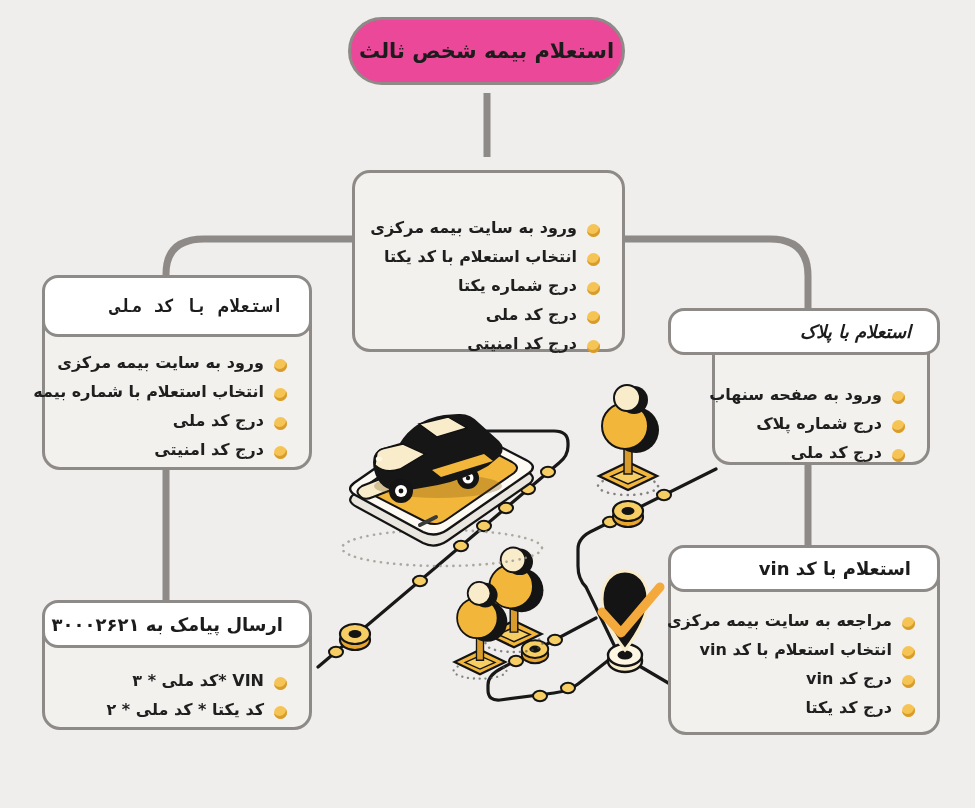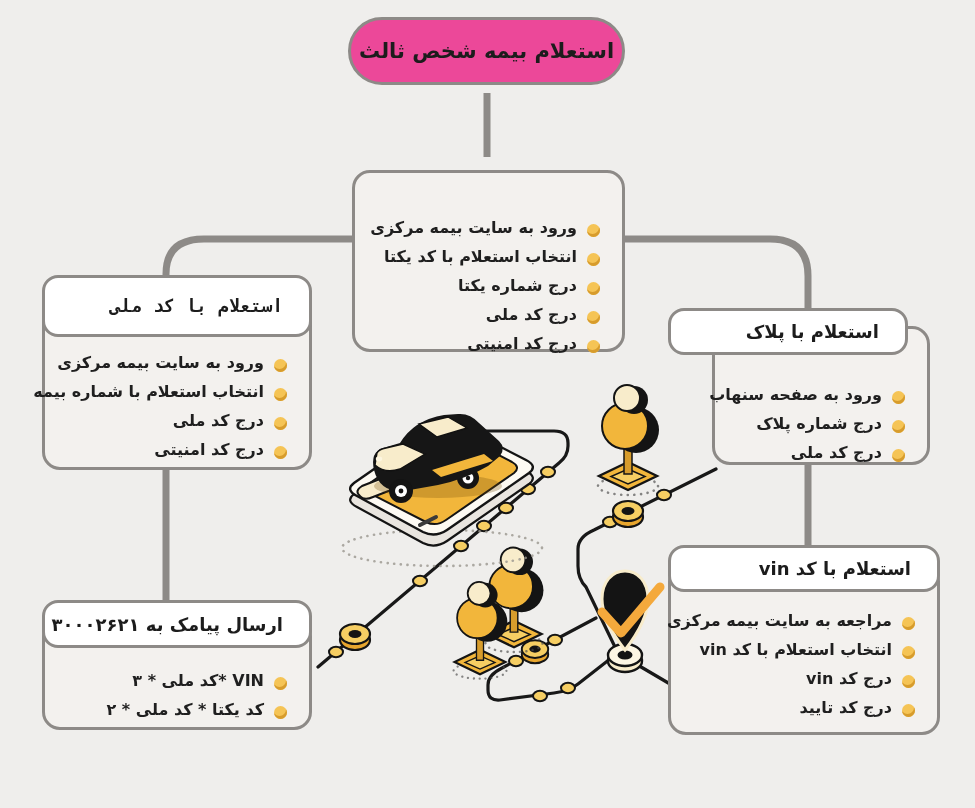--- a/index.html
+++ b/index.html
@@ -17,21 +17,21 @@
       box-sizing:border-box;}
   .item{display:flex;align-items:flex-end;height:29px;gap:10px;padding:0 22px 0 6px;
         font-size:16px;font-weight:700;color:#1f1f1f;white-space:nowrap;}
   .coin{width:13px;height:13px;border-radius:50%;background:#F5C455;
         box-shadow:inset -1px -3px 0 #D79C2C;flex:0 0 auto;}
   
   .hd-yekta{left:352px;top:152px;width:273px;height:47px;}
   .bd-yekta{left:352px;top:170px;width:273px;height:182px;padding-top:35px;}
   .hd-melli{left:42px;top:275px;width:270px;height:62px;font-family:Liberation Mono, monospace;}
   .bd-melli{left:42px;top:293px;width:270px;height:177px;padding-top:47px;}
-  .hd-pelak{left:668px;top:308px;width:240px;height:47px;}
+  .hd-pelak{left:668px;top:308px;width:272px;height:47px;font-style:italic;}
   .bd-pelak{left:668px;top:326px;width:218px;height:139px;padding-top:46px;margin-left:44px;}
   .hd-vin{left:668px;top:545px;width:272px;height:47px;}
   .bd-vin{left:668px;top:563px;width:272px;height:172px;padding-top:35px;}
   .hd-sms{left:42px;top:600px;width:270px;height:48px;}
   .bd-sms{left:42px;top:618px;width:270px;height:112px;padding-top:40px;}
 </style>
 </head>
 <body>
 
 <div class="canvas">
@@ -211,21 +211,21 @@
     <div class="item">
         <span class="coin"></span>
         <span>انتخاب استعلام با کد vin</span>
       </div>
     <div class="item">
         <span class="coin"></span>
         <span>درج کد vin</span>
       </div>
     <div class="item">
         <span class="coin"></span>
-        <span>درج کد تایید</span>
+        <span>درج کد یکتا</span>
       </div>
   </div>
 
   <div class="hd hd-sms">
     <span>ارسال پیامک به ۳۰۰۰۲۶۲۱</span>
   </div>
   <div class="bd bd-sms">
     <div class="item">
         <span class="coin"></span>
         <span>VIN *کد ملی * ۳</span>

